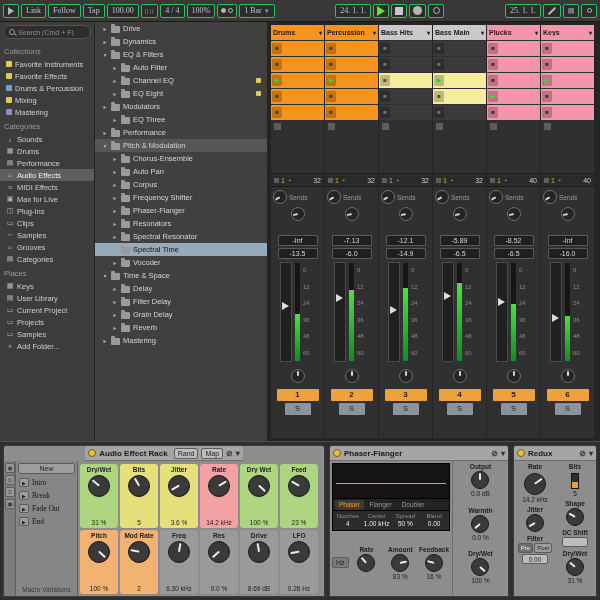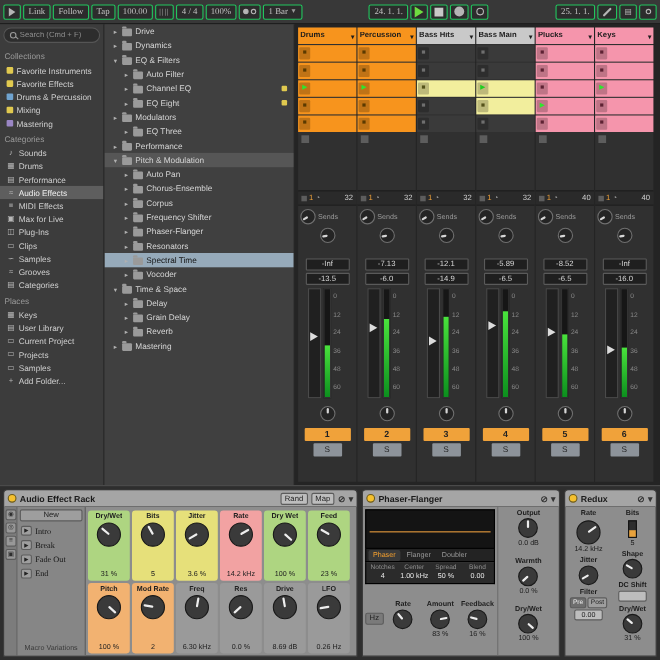--- a/index.html
+++ b/index.html
@@ -80,21 +80,21 @@
   
   .knob{position:relative;border-radius:50%;background:#3a3a3a;border:1px solid #191919;width:18px;height:18px;flex:0 0 auto;--rot:0deg;}
   .knob::after{content:"";position:absolute;left:50%;top:7%;width:2px;height:43%;margin-left:-1px;background:#ededed;border-radius:1px;transform-origin:50% 100%;transform:rotate(var(--rot));}
   .knob.sm{width:14px;height:14px;background:#242424;border-color:#6f6f6f;}
   .knob.sm::after{background:#d5d5d5;}
   .knob.mc{width:22px;height:22px;margin-top:2px;}
 
   
   .devicebar{position:absolute;left:0;top:441px;width:600px;height:159px;background:#2e2e2e;border-top:1px solid #4e4e4e;display:flex;gap:4px;padding:3px;}
   .device{height:152px;background:#8d8d8d;border:1px solid #3c3c3c;border-radius:3px 3px 0 0;display:flex;flex-direction:column;color:#1d1d1d;}
-  .rack{width:322px;}
+  .rack{width:322px;align-items:center;}
   .phaser{width:180px;}
   .redux{flex:1;}
   .dev-title{height:15px;background:#a5a5a5;border-bottom:1px solid #6e6e6e;border-radius:3px 3px 0 0;display:flex;align-items:center;gap:3px;padding:0 3px;font-size:8px;font-weight:bold;color:#1a1a1a;flex:0 0 auto;}
   .dev-led{width:8px;height:8px;border-radius:50%;background:#f5c02e;border:1px solid #6b5a1a;flex:0 0 auto;}
   .dev-sp{flex:1;}
   .dev-ico{font-size:8px;color:#333;}
   .mini-btn{font-size:7px;height:11px;line-height:9px;padding:0 3px;background:#bdbdbd;border:1px solid #5c5c5c;border-radius:2px;color:#222;font-family:"Liberation Sans",sans-serif;}
   .mini-btn.dk{background:#7a7a7a;}
   .dev-name{white-space:nowrap;}
 
@@ -395,36 +395,36 @@
         <span class="tr-arrow">▾</span>
         <span class="tr-folder"></span>
         <span class="tr-label">Pitch &amp; Modulation</span>
         <span class="tr-dot"></span>
       </div>
 
       <div class="tree-row">
         <span class="tr-ind" style="width: 10px;"></span>
         <span class="tr-arrow">▸</span>
         <span class="tr-folder"></span>
+        <span class="tr-label">Chorus-Ensemble</span>
+        <span class="tr-dot"></span>
+      </div>
+
+      <div class="tree-row">
+        <span class="tr-ind" style="width: 10px;"></span>
+        <span class="tr-arrow">▸</span>
+        <span class="tr-folder"></span>
         <span class="tr-label">Auto Pan</span>
         <span class="tr-dot"></span>
       </div>
 
       <div class="tree-row">
         <span class="tr-ind" style="width: 10px;"></span>
         <span class="tr-arrow">▸</span>
         <span class="tr-folder"></span>
-        <span class="tr-label">Chorus-Ensemble</span>
-        <span class="tr-dot"></span>
-      </div>
-
-      <div class="tree-row">
-        <span class="tr-ind" style="width: 10px;"></span>
-        <span class="tr-arrow">▸</span>
-        <span class="tr-folder"></span>
         <span class="tr-label">Corpus</span>
         <span class="tr-dot"></span>
       </div>
 
       <div class="tree-row">
         <span class="tr-ind" style="width: 10px;"></span>
         <span class="tr-arrow">▸</span>
         <span class="tr-folder"></span>
         <span class="tr-label">Frequency Shifter</span>
         <span class="tr-dot"></span>
@@ -439,20 +439,27 @@
       </div>
 
       <div class="tree-row">
         <span class="tr-ind" style="width: 10px;"></span>
         <span class="tr-arrow">▸</span>
         <span class="tr-folder"></span>
         <span class="tr-label">Resonators</span>
         <span class="tr-dot"></span>
       </div>
 
+      <div class="tree-row">
+        <span class="tr-ind" style="width: 10px;"></span>
+        <span class="tr-arrow">▸</span>
+        <span class="tr-folder"></span>
+        <span class="tr-label">Spectral Resonator</span>
+        <span class="tr-dot"></span>
+      </div>
 
       <div class="tree-row" style="background: rgb(150, 170, 186); color: rgb(20, 20, 20);">
         <span class="tr-ind" style="width: 10px;"></span>
         <span class="tr-arrow">▸</span>
         <span class="tr-folder"></span>
         <span class="tr-label">Spectral Time</span>
         <span class="tr-dot"></span>
       </div>
 
       <div class="tree-row">
@@ -473,20 +480,27 @@
 
       <div class="tree-row">
         <span class="tr-ind" style="width: 10px;"></span>
         <span class="tr-arrow">▸</span>
         <span class="tr-folder"></span>
         <span class="tr-label">Delay</span>
         <span class="tr-dot"></span>
       </div>
 
 
+      <div class="tree-row">
+        <span class="tr-ind" style="width: 10px;"></span>
+        <span class="tr-arrow">▸</span>
+        <span class="tr-folder"></span>
+        <span class="tr-label">Filter Delay</span>
+        <span class="tr-dot"></span>
+      </div>
 
       <div class="tree-row">
         <span class="tr-ind" style="width: 10px;"></span>
         <span class="tr-arrow">▸</span>
         <span class="tr-folder"></span>
         <span class="tr-label">Grain Delay</span>
         <span class="tr-dot"></span>
       </div>
 
 

